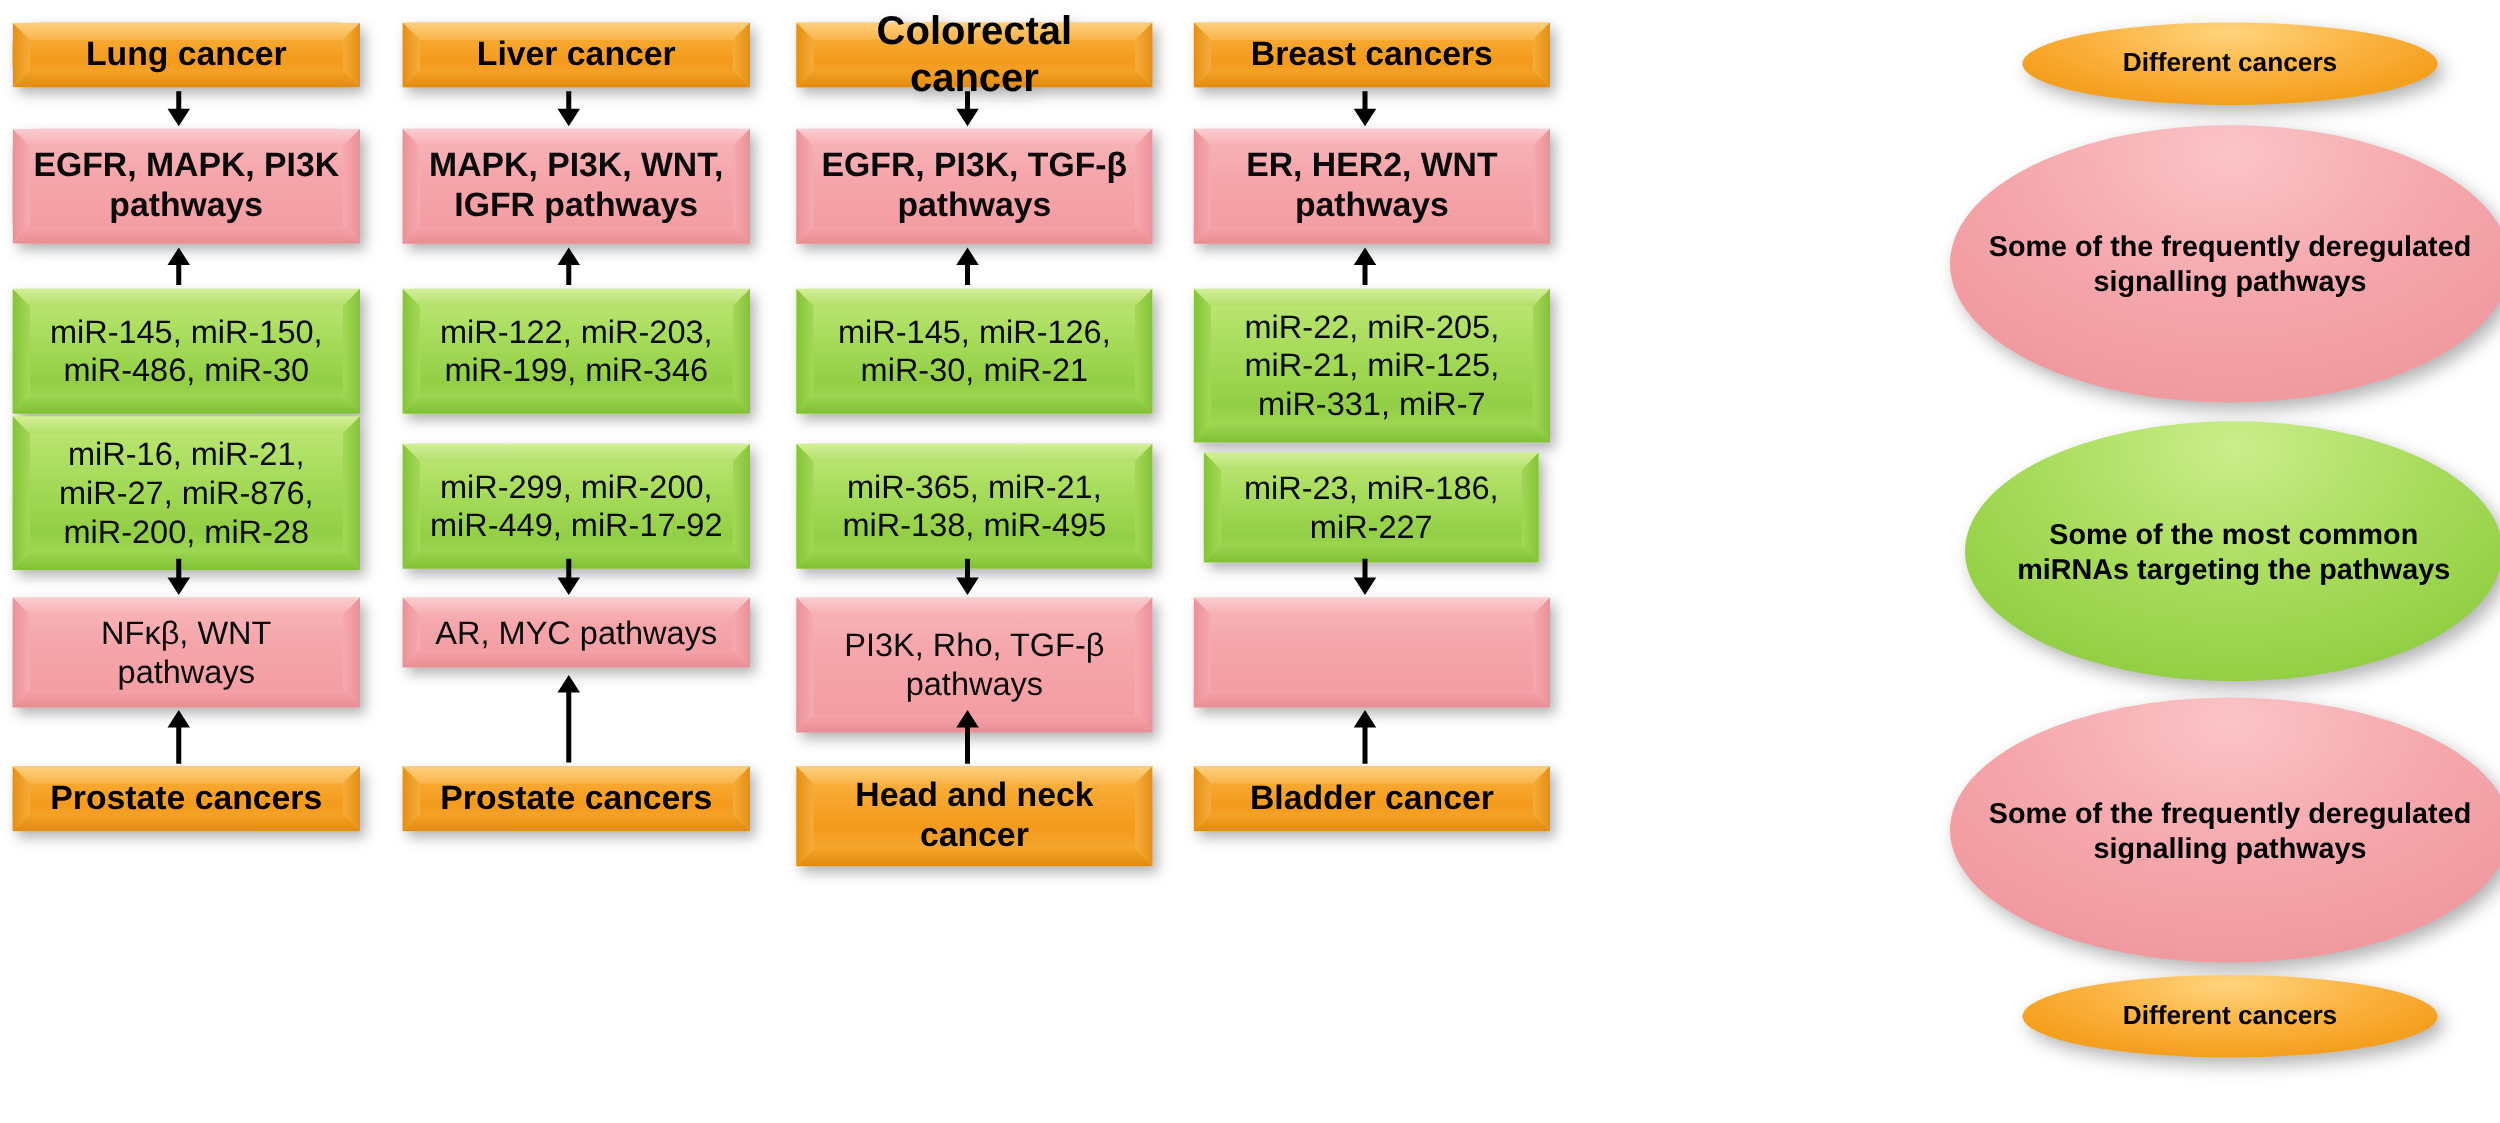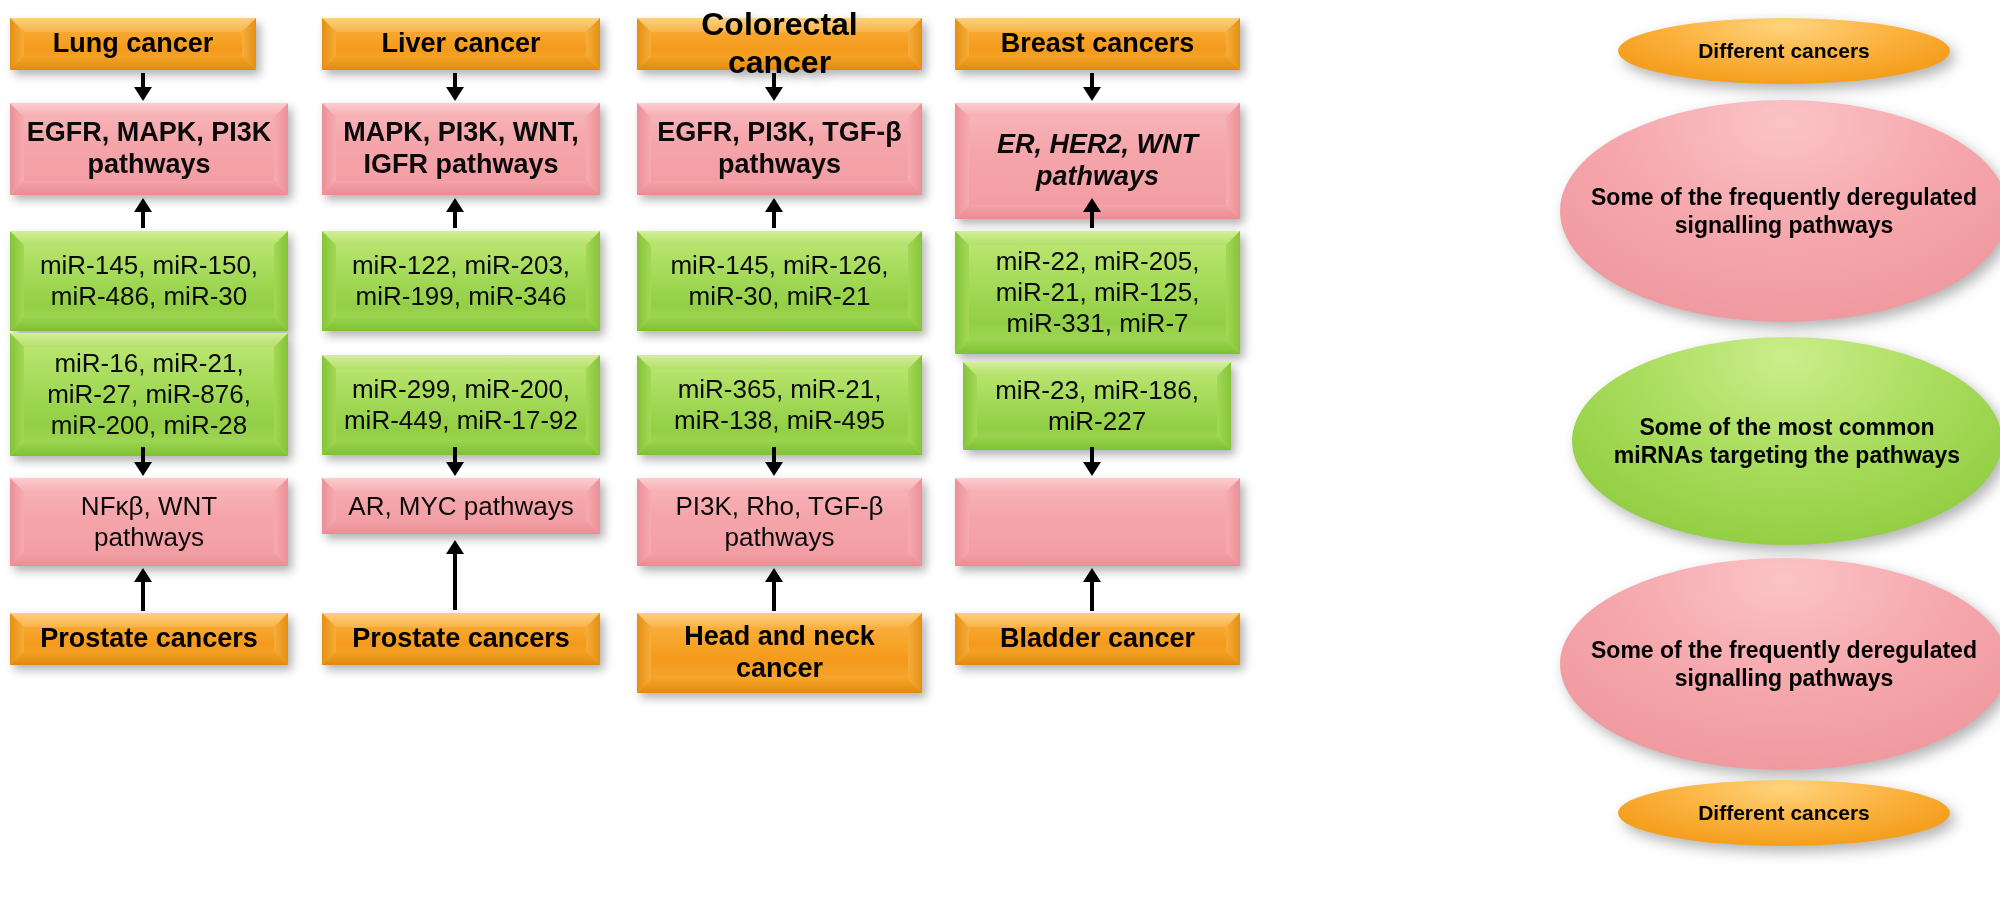--- a/index.html
+++ b/index.html
@@ -75,21 +75,21 @@
   }
   .ell-green{
     background:radial-gradient(ellipse 85% 120% at 50% 10%,#cbee8b 0%,#a9dc5d 42%,#93cf44 75%,#a3d857 100%);
   }
   .ellipse .elbl{position:relative;z-index:3;padding:0 26px;}
 </style>
 </head>
 <body>
 
 <div id="canvas">
-    <div class="box orange bold" style="left: 10px; top: 18px; width: 246px; height: 52px; font-size: 27px;">
+    <div class="box orange bold" style="left: 10px; top: 18px; width: 278px; height: 52px; font-size: 27px; border-radius: 18px;">
       <div class="bv top"></div>
       <div class="bv bot"></div>
       <div class="bv lft"></div>
       <div class="bv rgt"></div>
       <div class="lbl">Lung cancer</div>
     </div>
     <div class="box pink bold" style="left: 10px; top: 103px; width: 278px; height: 92px; font-size: 27px; border-radius: 18px;">
       <div class="bv top"></div>
       <div class="bv bot"></div>
       <div class="bv lft"></div>
@@ -219,21 +219,21 @@
       <div class="bv rgt"></div>
       <div class="lbl">miR-145, miR-126, miR-30, miR-21</div>
     </div>
     <div class="box green" style="left: 637px; top: 355px; width: 285px; height: 100px; font-size: 26px;">
       <div class="bv top"></div>
       <div class="bv bot"></div>
       <div class="bv lft"></div>
       <div class="bv rgt"></div>
       <div class="lbl">miR-365, miR-21, miR-138, miR-495</div>
     </div>
-    <div class="box pink" style="left: 637px; top: 478px; width: 285px; height: 88px; font-size: 26px;">
+    <div class="box pink" style="left: 637px; top: 478px; width: 285px; height: 108px; font-size: 26px;">
       <div class="bv top"></div>
       <div class="bv bot"></div>
       <div class="bv lft"></div>
       <div class="bv rgt"></div>
       <div class="lbl">PI3K, Rho, TGF-β pathways</div>
     </div>
     <div class="box orange bold" style="left: 637px; top: 613px; width: 285px; height: 80px; font-size: 27px;">
       <div class="bv top"></div>
       <div class="bv bot"></div>
       <div class="bv lft"></div>
@@ -256,21 +256,21 @@
       <div class="shaft"></div>
       <div class="head"></div>
     </div>
     <div class="box orange bold" style="left: 955px; top: 18px; width: 285px; height: 52px; font-size: 27px;">
       <div class="bv top"></div>
       <div class="bv bot"></div>
       <div class="bv lft"></div>
       <div class="bv rgt"></div>
       <div class="lbl">Breast cancers</div>
     </div>
-    <div class="box pink bold" style="left: 955px; top: 103px; width: 285px; height: 116px; font-size: 27px; font-style: italic;">
+    <div class="box pink bold" style="left: 955px; top: 103px; width: 285px; height: 92px; font-size: 27px;">
       <div class="bv top"></div>
       <div class="bv bot"></div>
       <div class="bv lft"></div>
       <div class="bv rgt"></div>
       <div class="lbl">ER, HER2, WNT pathways</div>
     </div>
     <div class="box green" style="left: 955px; top: 231px; width: 285px; height: 123px; font-size: 26px;">
       <div class="bv top"></div>
       <div class="bv bot"></div>
       <div class="bv lft"></div>

